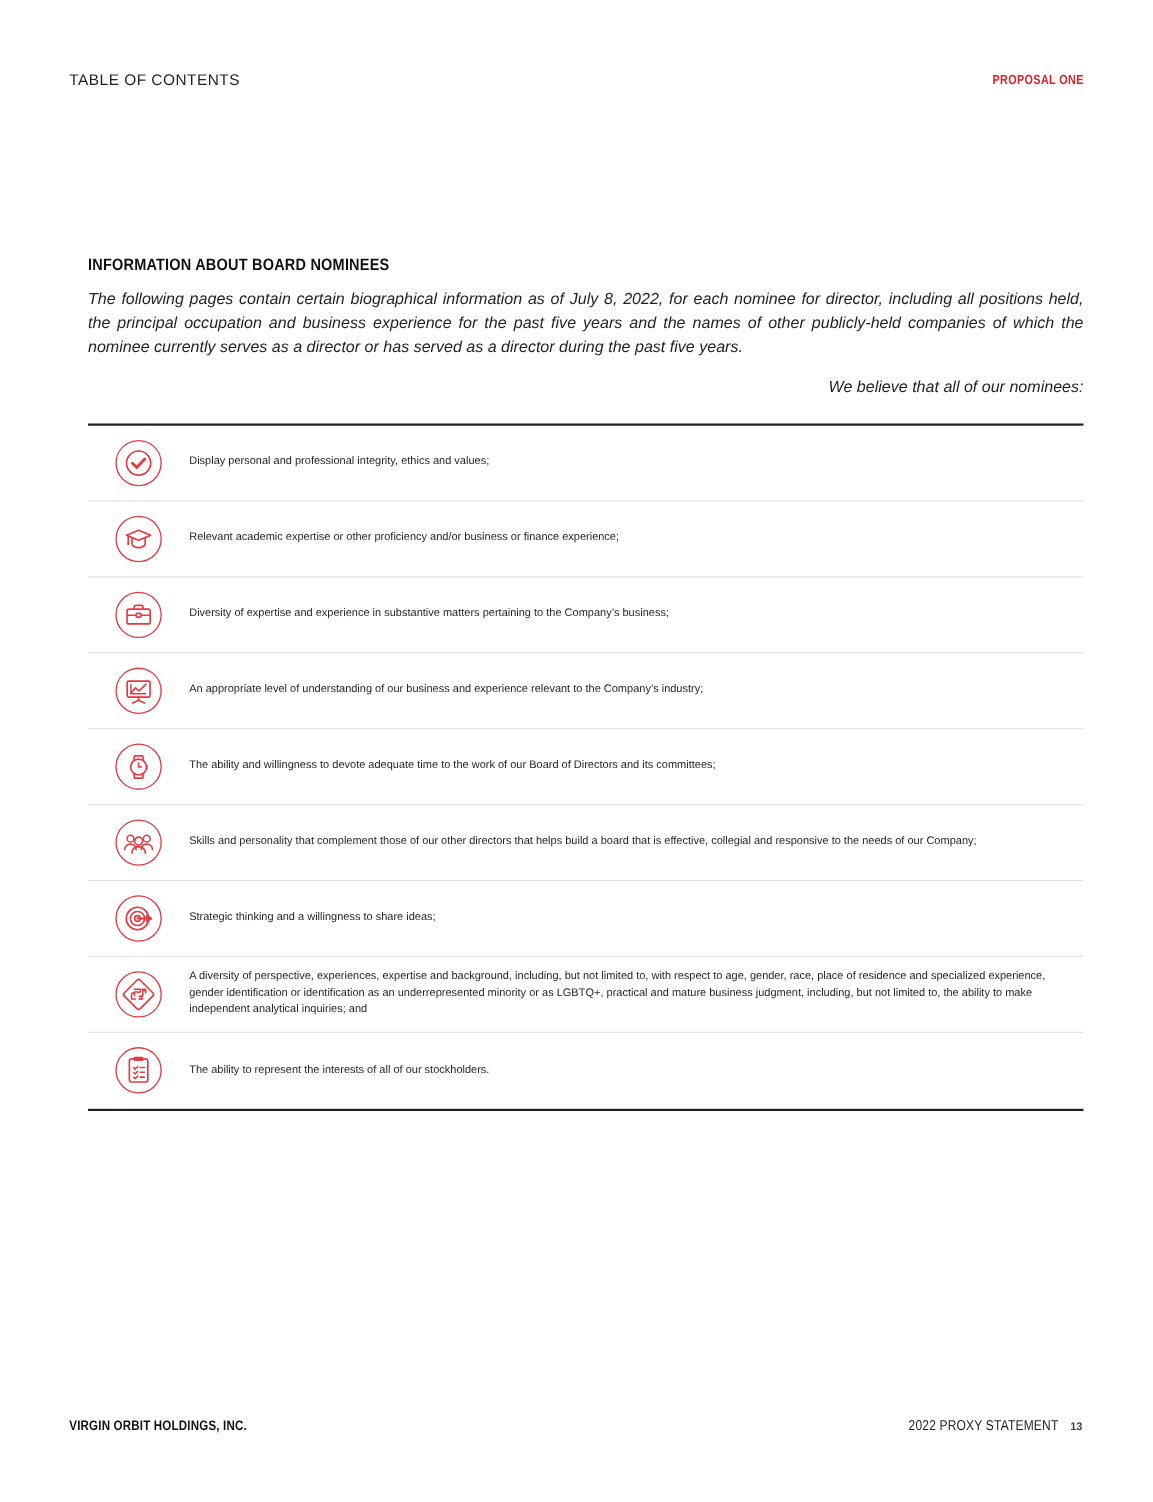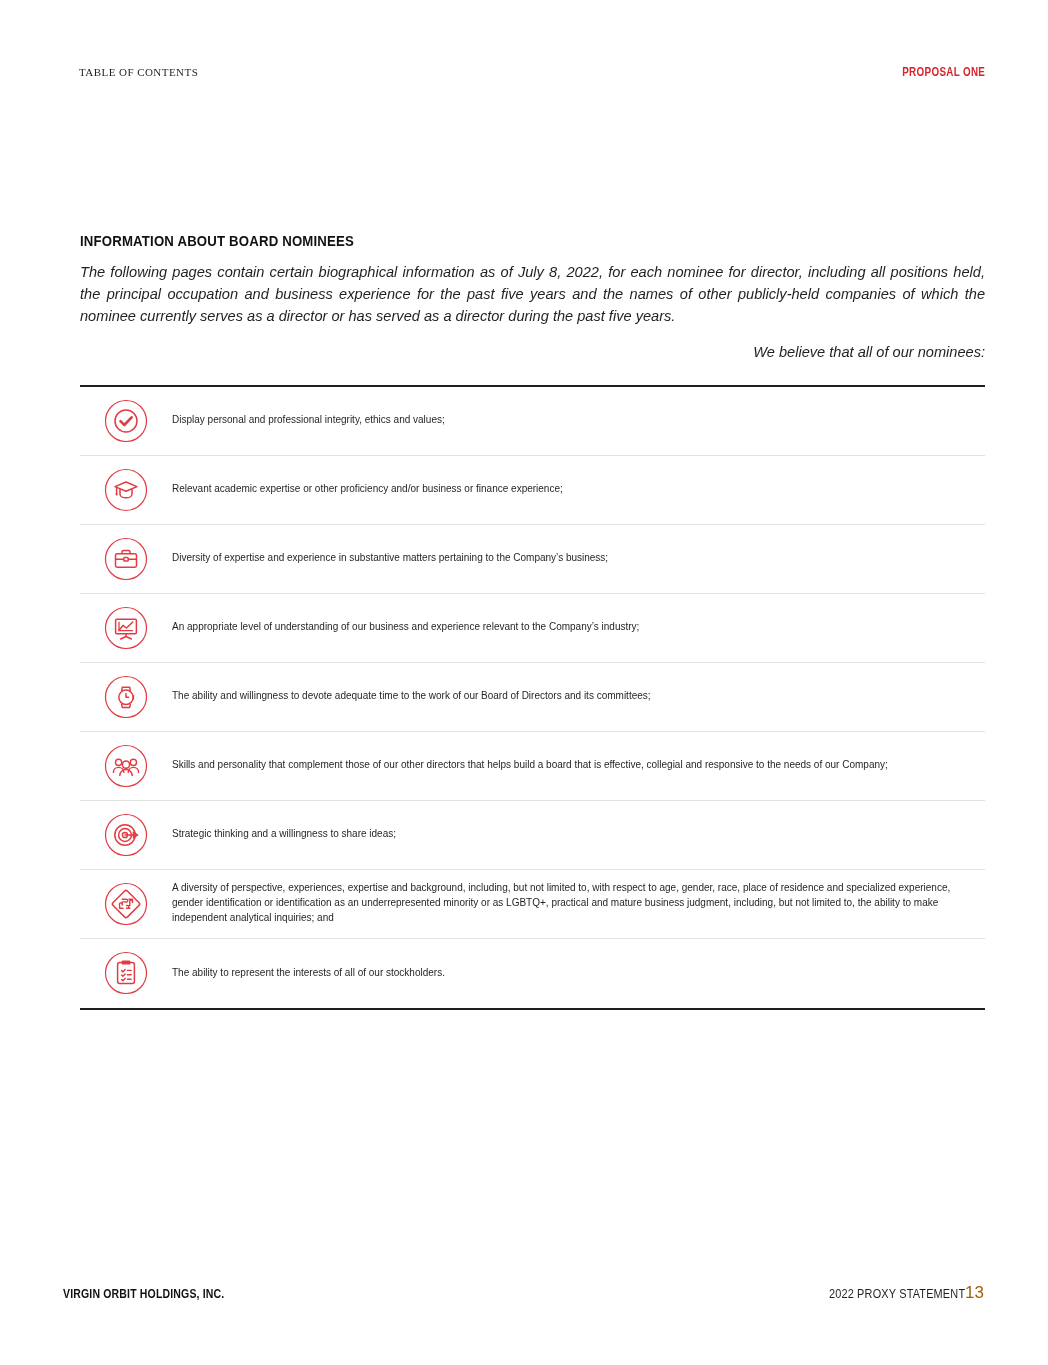--- a/index.html
+++ b/index.html
@@ -23,26 +23,25 @@
   
   .page-header {
     position: absolute;
     top: 62px; left: 63px; right: 63px;
     height: 20px;
     display: flex;
     align-items: center;
     justify-content: space-between;
   }
   .toc-link {
-    font-size: 11px;
+    font-size: 14px;
     letter-spacing: 0.45px;
     color: #231f20;
     text-decoration: none;
-    font-family: Liberation Serif, serif;
-    margin-left: 16px;
+    font-family: Liberation Sans, sans-serif;
   }
   .proposal-tag {
     font-family: "Liberation Sans", sans-serif;
     font-weight: bold;
     font-size: 12px;
     color: #d8232a;
     letter-spacing: 0.4px;
     transform: scaleX(0.82);
     transform-origin: right center;
     white-space: nowrap;
@@ -116,33 +115,34 @@
     font-size: 12.5px;
     letter-spacing: 0.2px;
     color: #111111;
     transform: scaleX(0.84);
     transform-origin: left center;
     white-space: nowrap;
   }
   .footer-right {
     display: flex;
     align-items: baseline;
+    gap: 11px;
     white-space: nowrap;
   }
   .footer-doc {
     font-size: 13px;
     letter-spacing: 0.2px;
     color: #231f20;
     transform: scaleX(0.84);
     transform-origin: right center;
   }
   .footer-page {
-    font-size: 17px;
-    font-weight: normal;
-    color: #a16207;
+    font-size: 10px;
+    font-weight: bold;
+    color: #404040;
   }
 </style>
 </head>
 <body>
 
 <div class="page">
 
   <div class="page-header">
     <a class="toc-link" href="#">TABLE OF CONTENTS</a>
     <div class="proposal-tag">PROPOSAL ONE</div>

